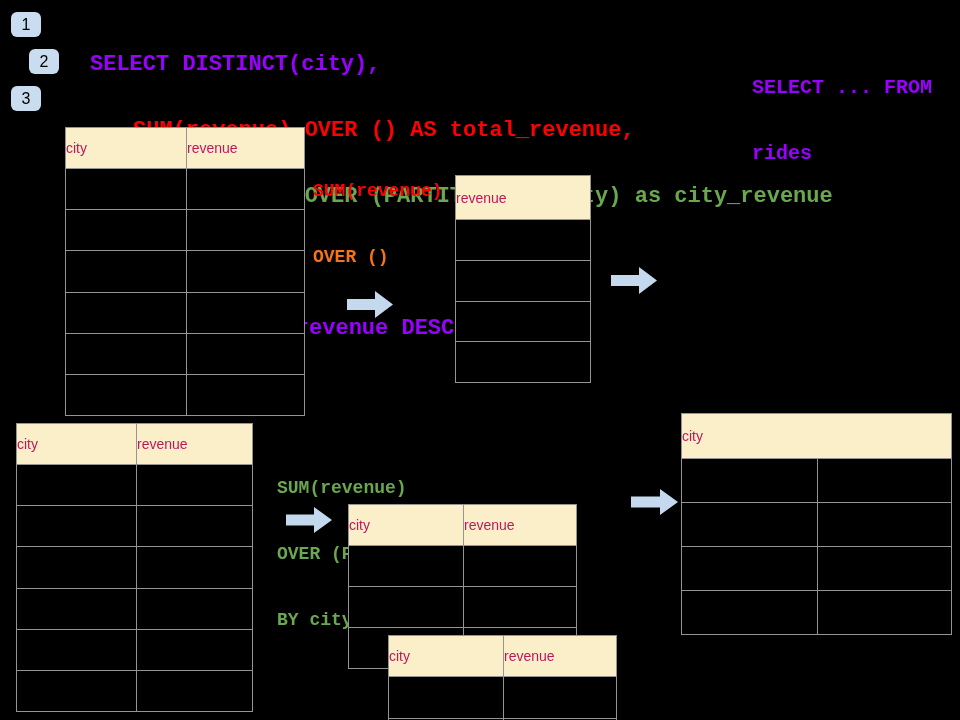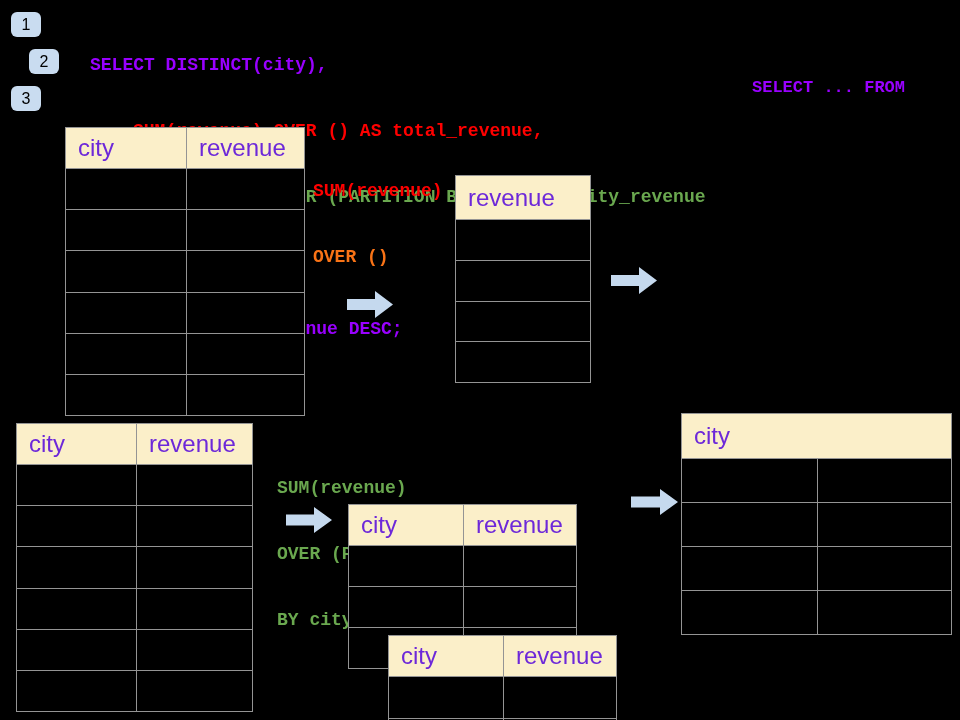--- a/index.html
+++ b/index.html
@@ -16,36 +16,36 @@
   .badge{
     position:absolute;width:30px;height:25px;background:#C9DCF0;
     border-radius:6px;display:flex;align-items:center;justify-content:center;
     color:#000;font-size:16px;font-family:"Liberation Sans",sans-serif;
   }
   
   .code{
     position:absolute;font-family:"Liberation Mono","DejaVu Sans Mono",monospace;
     font-weight:700;white-space:pre;
   }
-  .code-main{left:90px;top:10px;font-size:18px;line-height:22px;}
+  .code-main{left:90px;top:10px;font-size:22px;line-height:22px;}
   .code-line{height:22px;}
   .ind-sel{margin-left:43px;}
   .ind-kw{margin-left:21px;}
-  .side-note{left:752px;top:33px;font-size:17px;line-height:22px;}
+  .side-note{left:752px;top:33px;font-size:20px;line-height:22px;}
   .note-total{left:313px;top:136px;font-size:18px;line-height:22px;}
   .note-partition{left:277px;top:433px;font-size:18px;line-height:22px;}
   
   .tbl{
     position:absolute;display:flex;flex-direction:column;
     border:1px solid var(--border);box-sizing:border-box;
   }
   .thead{display:grid;background:var(--header-fill);flex:0 0 auto;}
   .th{
-    display:flex;align-items:center;padding-left:12px;
-    font-size:24px;color:#6d28d9;box-sizing:border-box;
+    display:flex;align-items:center;
+    font-size:14px;color:#be185d;box-sizing:border-box;
   }
   .th:not(:last-child){border-right:1px solid var(--border);}
   .tbody{flex:1;display:flex;flex-direction:column;}
   .trow{flex:1;display:grid;border-top:1px solid var(--border);background:var(--cell-fill);}
   .tcell{box-sizing:border-box;}
   .tcell:not(:last-child){border-right:1px solid var(--border);}
   .cols-a{grid-template-columns:121px 1fr;}
   .cols-b{grid-template-columns:1fr;}
   .cols-c{grid-template-columns:120px 1fr;}
   .cols-d{grid-template-columns:115px 1fr;}
@@ -72,20 +72,21 @@
   <div class="code code-main">
     <div class="code-line" style="color: rgb(153, 0, 255);">SELECT DISTINCT(city),</div>
     <div class="code-line ind-sel" style="color: rgb(255, 0, 0);">SUM(revenue) OVER () AS total_revenue,</div>
     <div class="code-line ind-sel" style="color: rgb(106, 168, 79);">SUM(revenue) OVER (PARTITION BY city) as city_revenue</div>
     <div class="code-line ind-kw" style="color: rgb(153, 0, 255);">FROM rides</div>
     <div class="code-line ind-kw" style="color: rgb(153, 0, 255);">ORDER by city_revenue DESC;</div>
   </div>
 
   <div class="code side-note">
     <div class="code-line" style="color: rgb(153, 0, 255);">SELECT ... FROM</div>
+    <div class="code-line" style="color: rgb(153, 0, 255);">rides</div>
   </div>
 
   <div class="code note-total">
     <div class="code-line" style="color: rgb(255, 0, 0);">SUM(revenue)</div>
     <div class="code-line" style="color: #f97316;">OVER ()</div>
   </div>
 
   <div class="code note-partition">
     <div class="code-line" style="color: rgb(106, 168, 79);">SUM(revenue)</div>
     <div class="code-line" style="color: rgb(106, 168, 79);">OVER (PARTITION</div>

